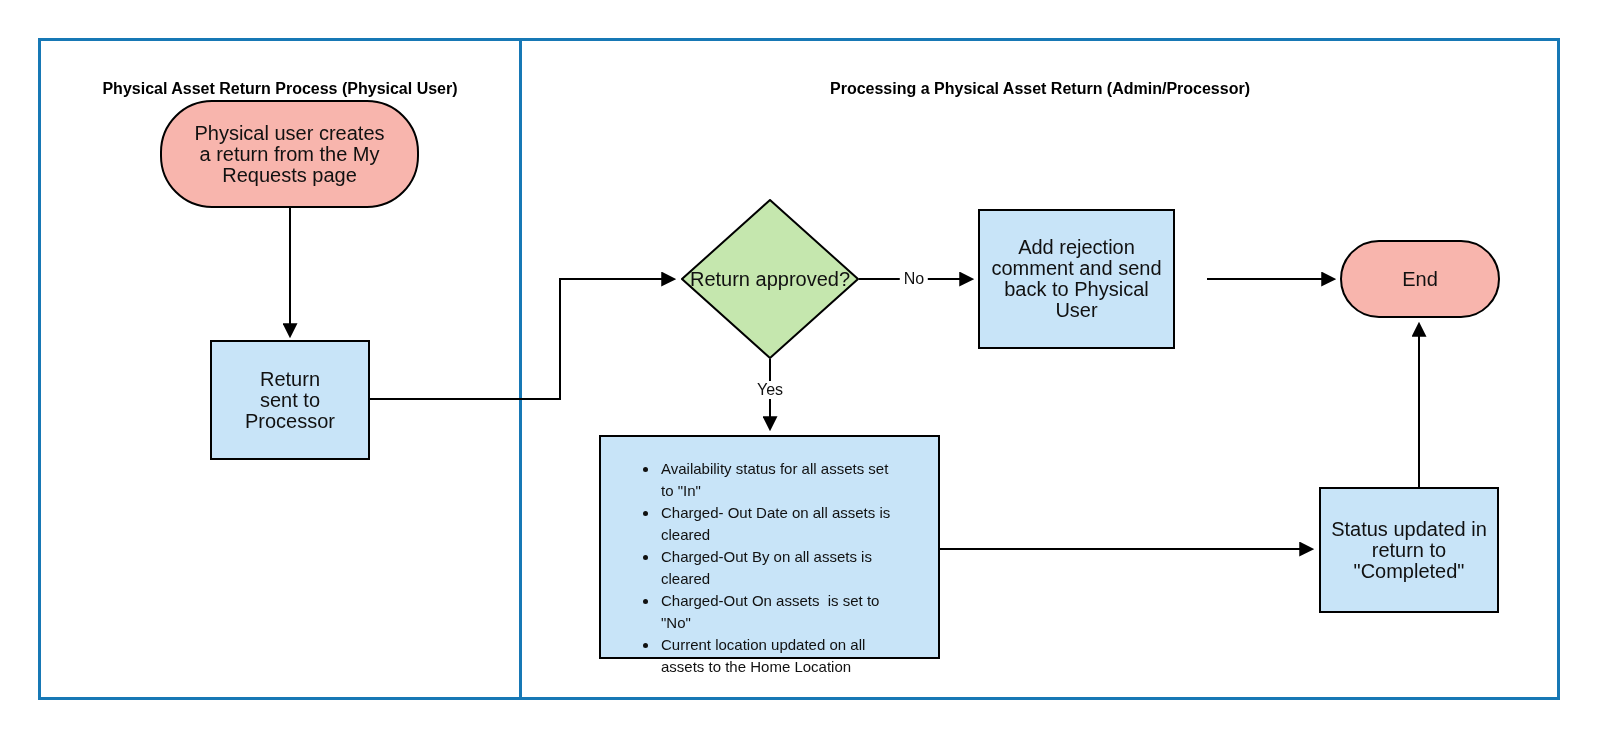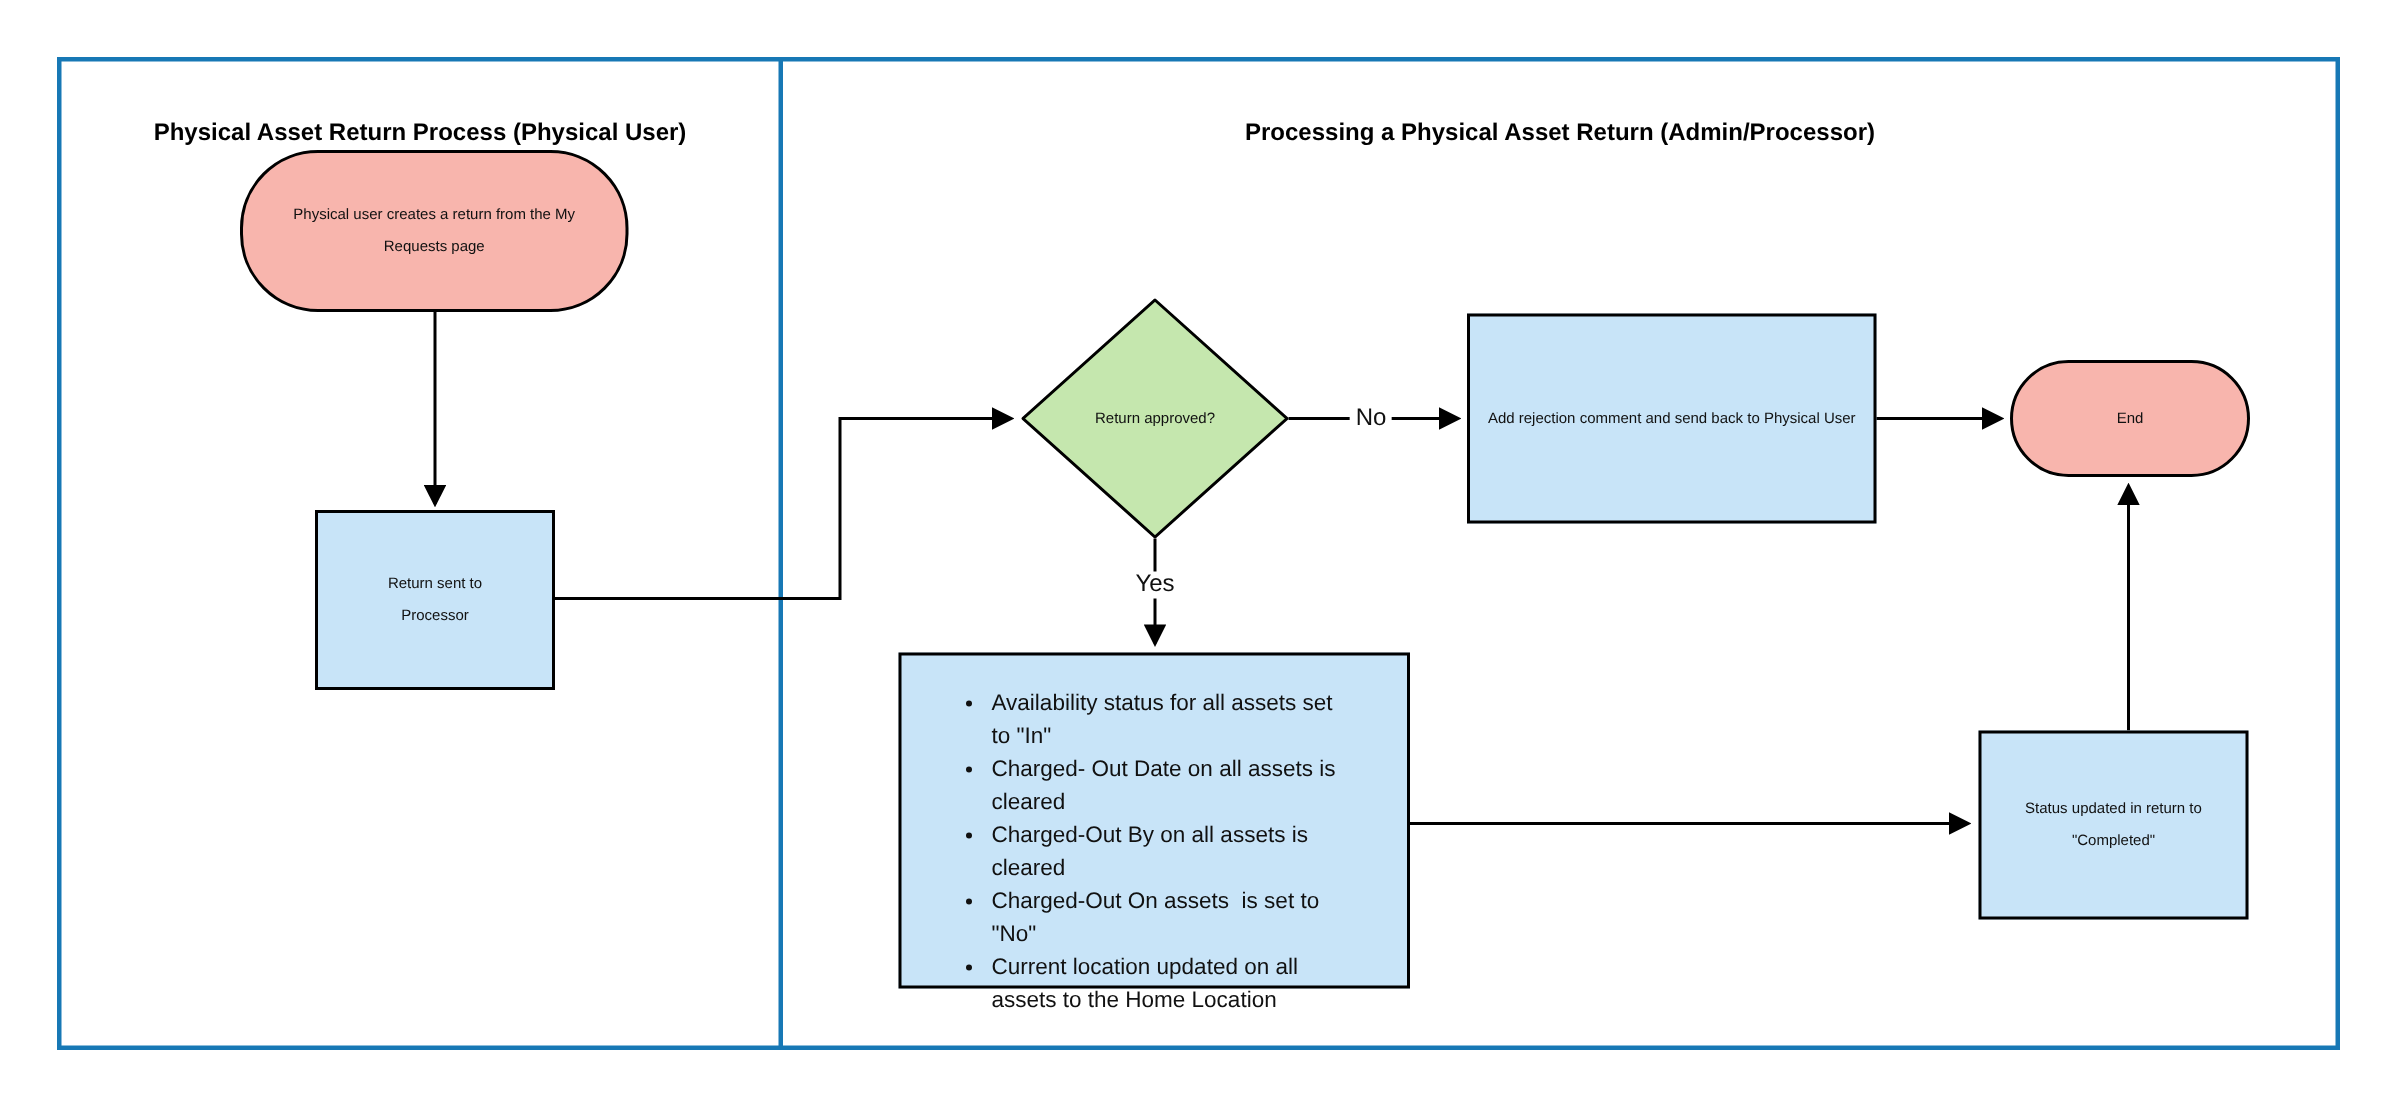--- a/index.html
+++ b/index.html
@@ -16,31 +16,31 @@
   }
   .lane-title{
     position:absolute;top:60px;font-size:16px;font-weight:bold;text-align:center;
     color:#000;
     margin-top:20px;
   }
   .lane-title.left{left:42px;width:476px;}
   .lane-title.right{left:522px;width:1036px;}
   .node{
     position:absolute;box-sizing:border-box;display:flex;align-items:center;justify-content:center;
-    text-align:center;font-size:10px;line-height:21px;color:#111;
+    text-align:center;font-size:20px;line-height:21px;color:#111;
   }
   .terminator{
     background:#f8b5ad;border:2px solid #000;
   }
   .process{
     background:#c8e4f8;border:2px solid #000;
   }
   .node-start{left:160px;top:100px;width:259px;height:108px;border-radius:52px;padding:0 26px;}
   .node-return-sent{left:210px;top:340px;width:160px;height:120px;padding:0 28px;}
-  .node-reject{left:978px;top:209px;width:273px;height:140px;padding:0 4px;}
+  .node-reject{left:978px;top:209px;width:197px;height:140px;padding:0 4px;}
   .node-end{left:1340px;top:240px;width:160px;height:78px;border-radius:39px;}
   .node-status{left:1319px;top:487px;width:180px;height:126px;padding:0 8px;}
   .node-diamond{
     left:681px;top:199px;width:178px;height:160px;background:transparent;border:none;justify-content:center;
   }
   .node-diamond svg.diamond-shape{position:absolute;left:0;top:0;}
   .node-diamond .diamond-label{position:relative;z-index:2;}
   .node-checklist{
     left:599px;top:435px;width:341px;height:224px;
     background:#c8e4f8;border:2px solid #000;box-sizing:border-box;

